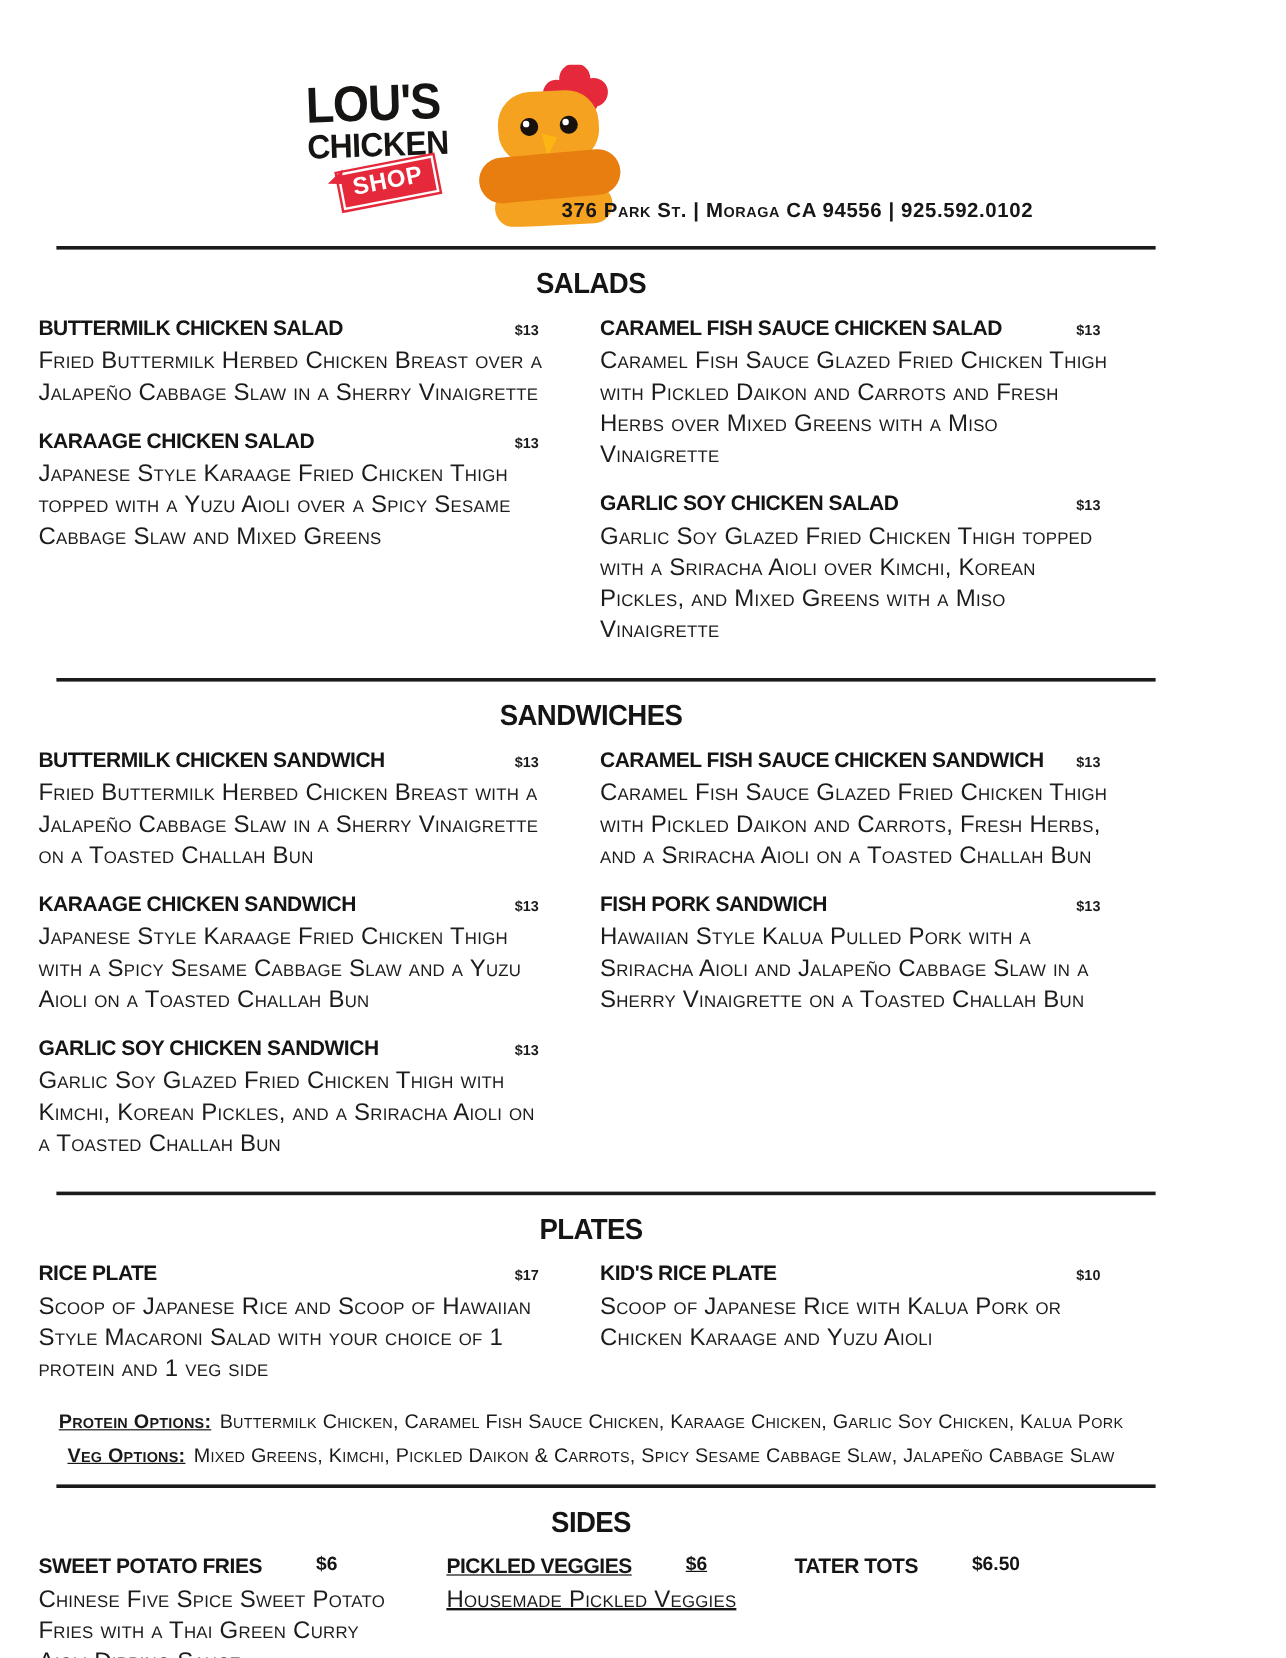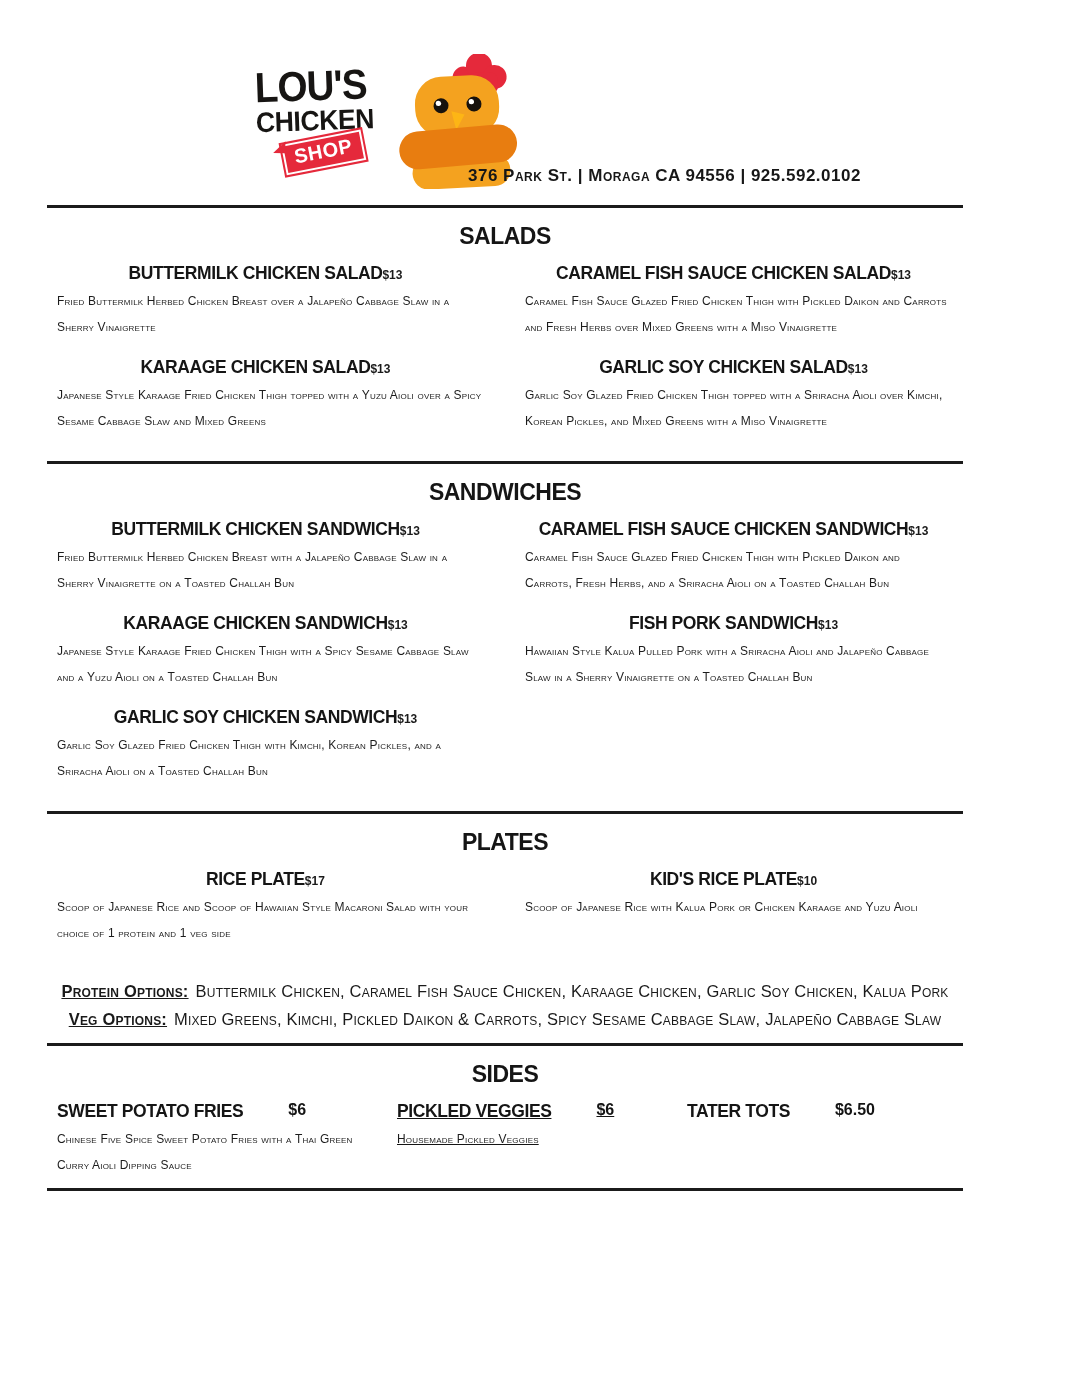--- a/index.html
+++ b/index.html
@@ -48,46 +48,46 @@
   .address {
     position:absolute; left:468px; top:150px;
     font-variant:small-caps;
     font-size:17px; letter-spacing:0.5px; font-weight:bold;
     color:#171717;
     margin-top:16px;
   }
 
   
   .rule { border:none; border-top:3px solid #1b1b1b; height:0; margin:0 109px 0 47px; }
-  .menu-section { padding:0 109px 10px 47px; }
+  .menu-section { padding:0 109px 10px 22px; }
   .section-title {
     text-align:center; font-size:23px; font-weight:bold;
     letter-spacing:-0.5px; color:#151515;
     margin:15px 0 13px;
     transform:scaleY(1.05);
   }
 
   .cols { display:flex; gap:43px; padding-left:10px; }
   .col { width:425px; }
 
   .item { margin-bottom:17px; }
-  .item-head { display:flex; justify-content:center; align-items:baseline; }
+  .item-head { display:flex; justify-content:space-between; align-items:baseline; }
   .item-name {
     font-weight:bold; font-size:17.5px; letter-spacing:-0.4px;
     color:#151515; white-space:nowrap;
   }
   .item-price { font-size:12px; font-weight:bold; padding-right:8px; color:#1a1a1a; }
   .item-desc {
     font-variant:small-caps;
-    font-size:12px; line-height:26px; color:#1c1c1c;
+    font-size:20px; line-height:26px; color:#1c1c1c;
     margin-top:4px; letter-spacing:0.2px;
   }
 
   
-  .options { margin-top:14px; text-align:center; }
+  .options { text-align:center; }
   .option-line {
     font-variant:small-caps; font-size:16.5px; line-height:28px;
     color:#1a1a1a; letter-spacing:0.2px;
   }
   .option-label { text-decoration:underline; font-weight:bold; margin-right:7px; }
 
   
   .sides-cols { display:flex; padding-left:10px; }
   .side-col-1 { width:300px; margin-right:40px; }
   .side-col-2 { width:250px; margin-right:40px;text-decoration:underline; }

